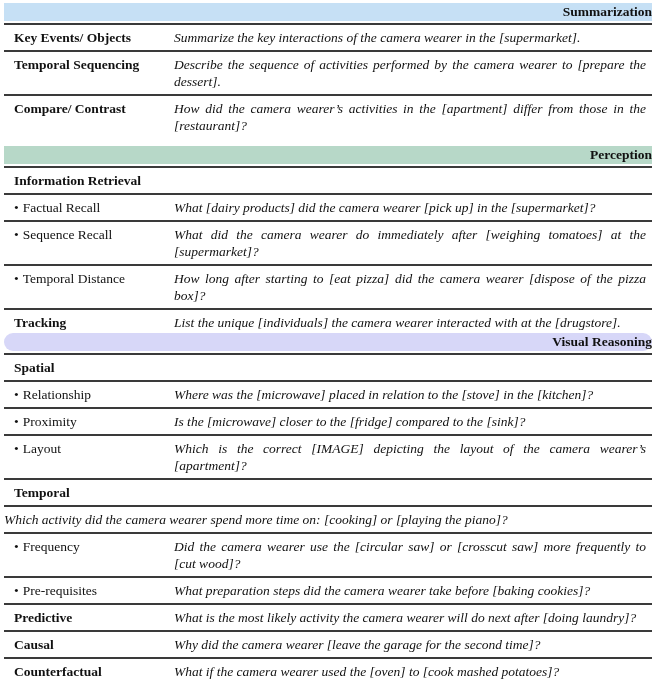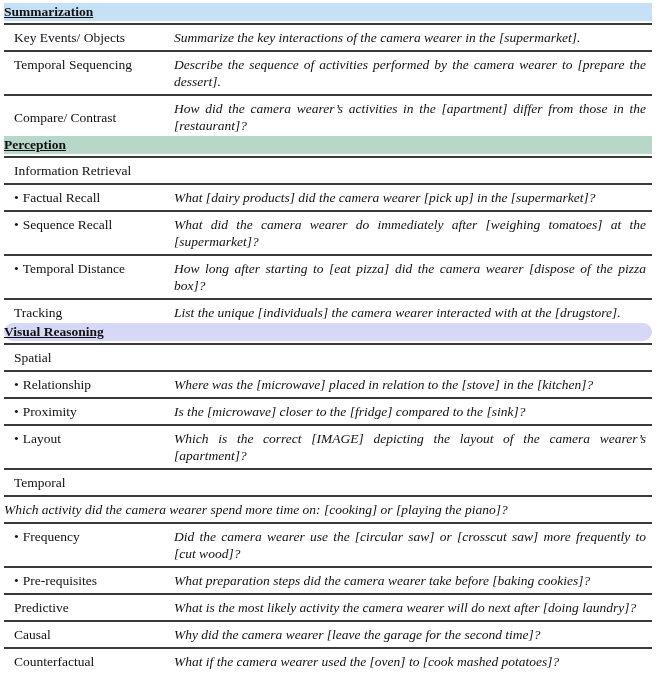--- a/index.html
+++ b/index.html
@@ -1,43 +1,43 @@
 <!DOCTYPE html>
 <html><head>
 <meta charset="utf-8">
 <style>
   html, body { margin: 0; padding: 0; background: #ffffff; }
   body { width: 662px; height: 680px; overflow: hidden; font-family: "Liberation Serif", "DejaVu Serif", serif; color: #111; }
   .tbl { position: absolute; left: 4px; top: 3px; width: 648px; }
-  .section-hdr { height: 18px; line-height: 18px; text-align: left; font-weight: bold; font-size: 13.5px; text-decoration: underline; }
+  .section-hdr { height: 18px; line-height: 18px; text-align: right; font-weight: bold; font-size: 13.5px; }
   .rule { height: 2px; background: #3a3a3a; }
   .row { display: flex; align-items: flex-start; padding: 4px 0 4px 0; font-size: 13.5px; line-height: 17px; border-bottom: 2px solid #3a3a3a; }
   .row.last { border-bottom: none; }
   .row.nob { border-bottom: none; }
   .lbl { width: 160px; padding-left: 10px; flex: 0 0 160px; }
-  .lbl.b { font-weight: normal; }
+  .lbl.b { font-weight: bold; }
   .q { flex: 1; font-style: italic; padding-right: 6px; text-align: justify; }
   .bullet { display: inline-block; margin-right: 4px; }
 </style>
 </head>
 <body>
 
 <div class="tbl">
 
   <div class="section-hdr" style="background:#c6e0f5;">Summarization</div>
   <div class="rule" style="margin-top:2px;"></div>
   <div class="row">
     <div class="lbl b">Key Events/ Objects</div>
     <div class="q">Summarize the key interactions of the camera wearer in the [supermarket].</div>
   </div>
   <div class="row">
     <div class="lbl b">Temporal Sequencing</div>
     <div class="q">Describe the sequence of activities performed by the camera wearer to [prepare the dessert].</div>
   </div>
-  <div class="row nob" style="padding-bottom:2px;align-items:center;">
+  <div class="row nob" style="padding-bottom:12px;">
     <div class="lbl b">Compare/ Contrast</div>
     <div class="q">How did the camera wearer’s activities in the [apartment] differ from those in the [restaurant]?</div>
   </div>
 
   <div class="section-hdr" style="background:#b7d8c8;">Perception</div>
   <div class="rule" style="margin-top:2px;"></div>
   <div class="row">
     <div class="lbl b">Information Retrieval</div>
     <div class="q"></div>
   </div>

